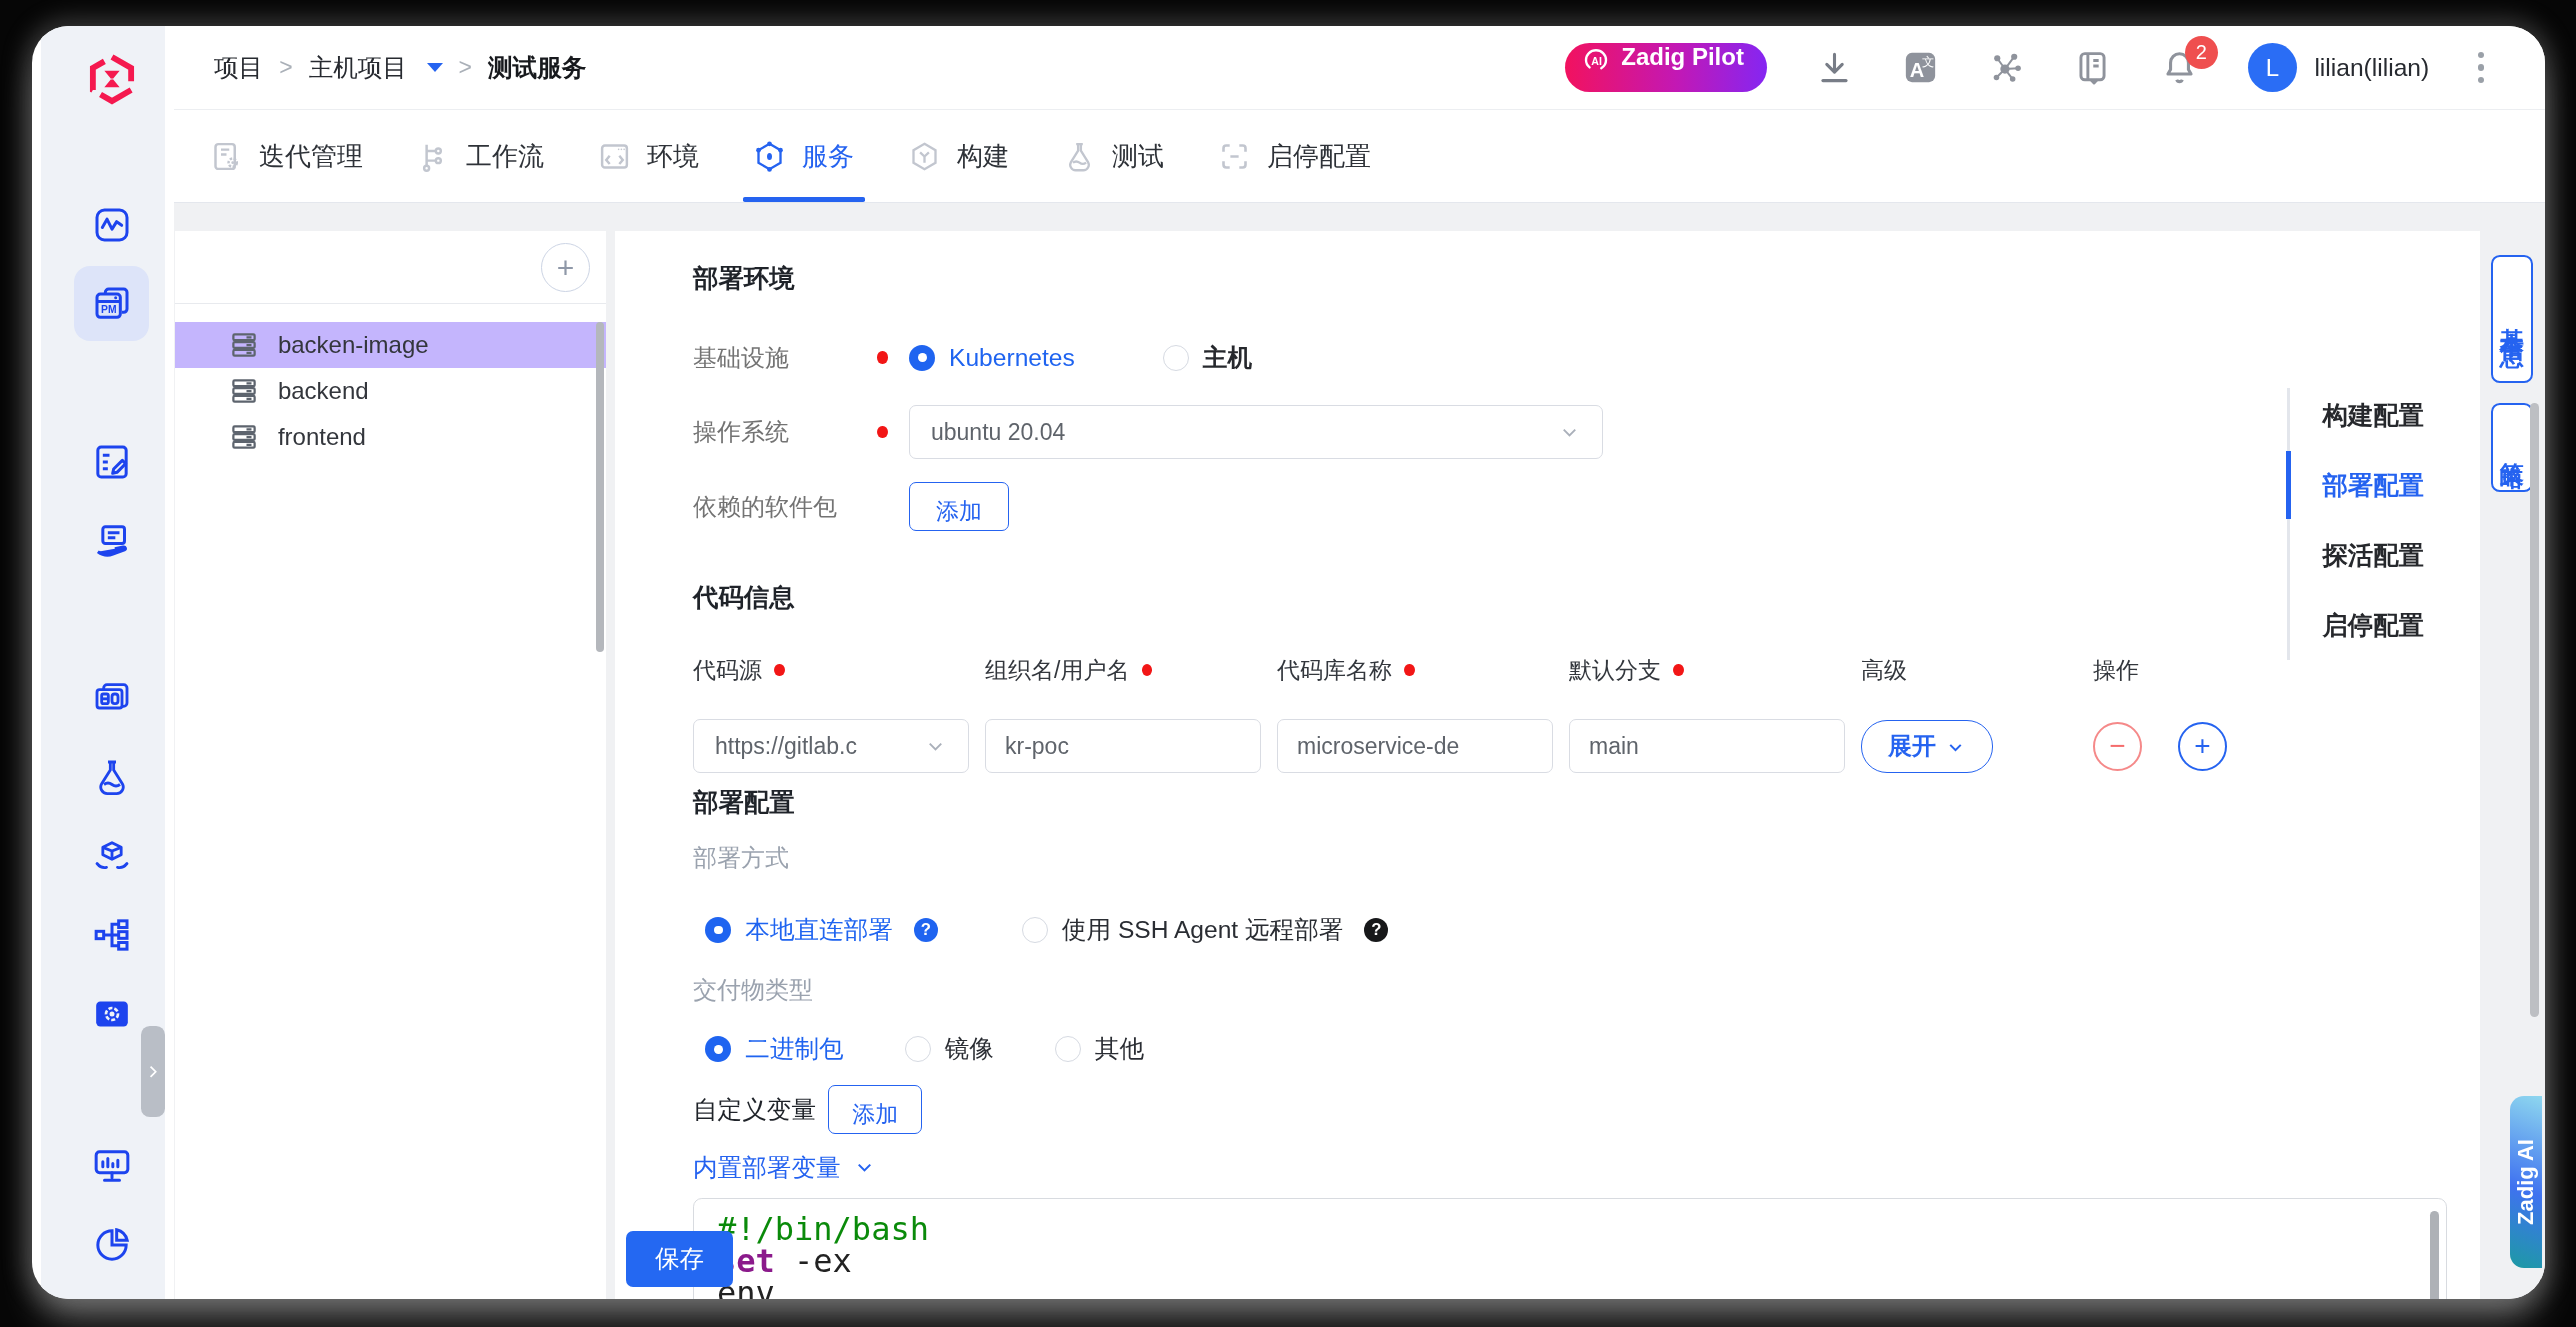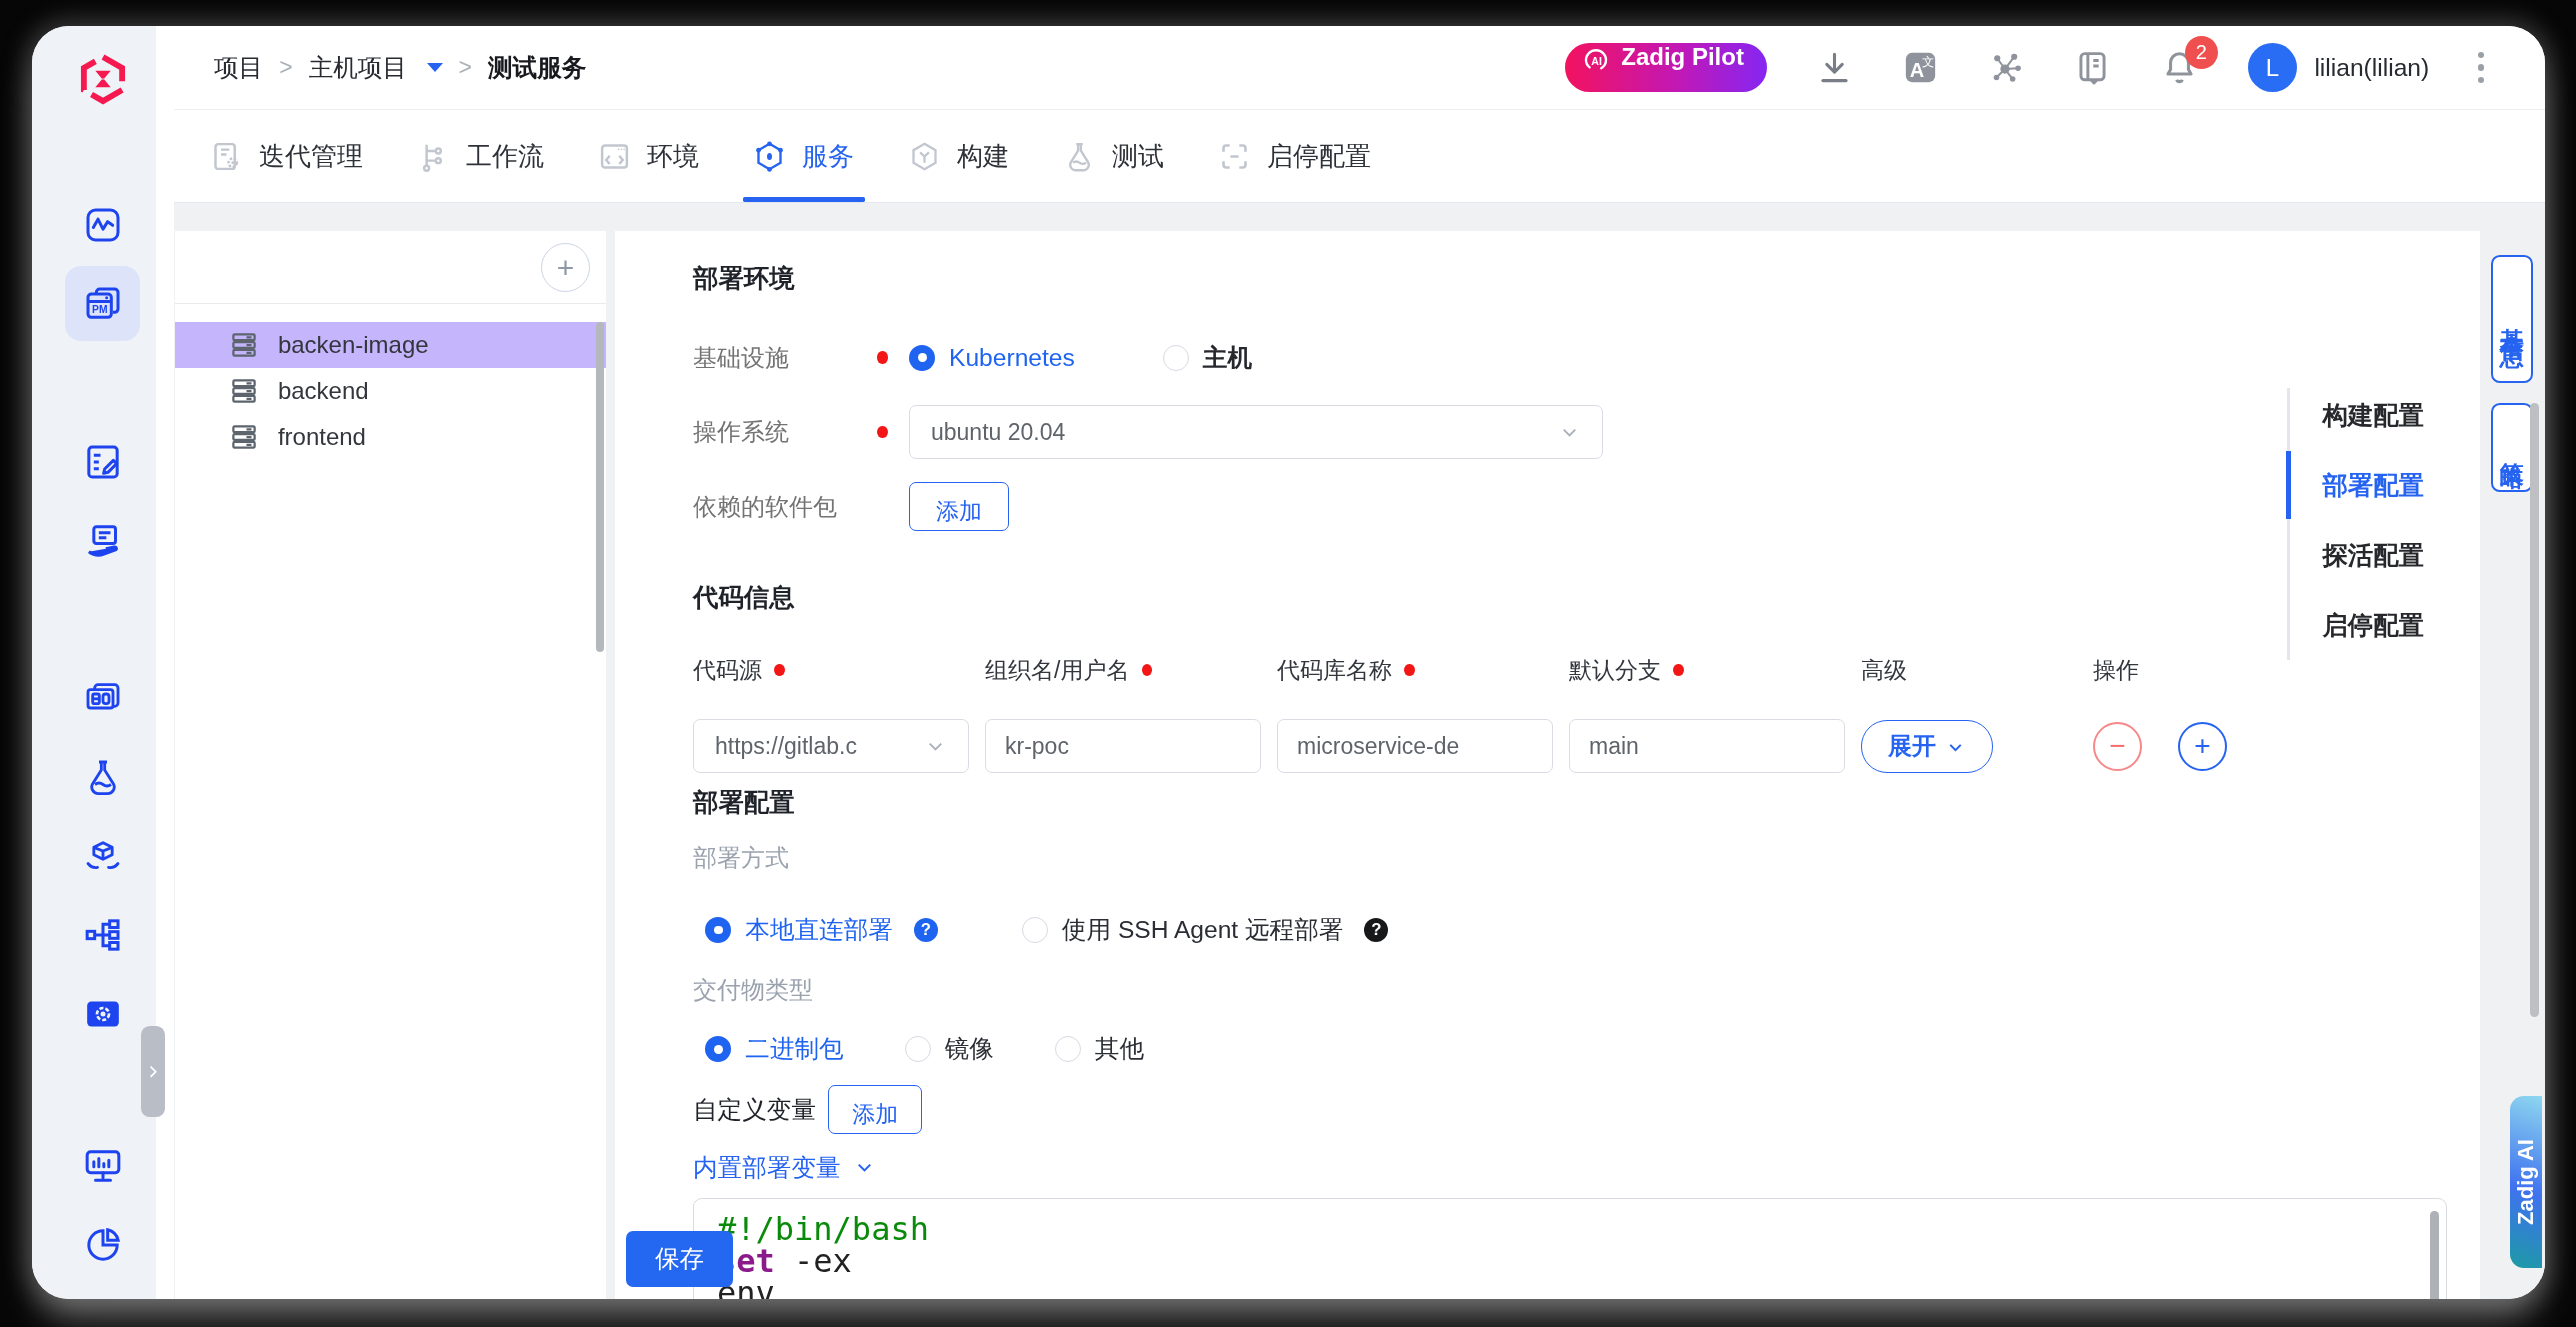--- a/index.html
+++ b/index.html
@@ -2,21 +2,21 @@
 <html style="font-size:14px"><head>
 <meta charset="utf-8">
 <style>
   * { margin:0; padding:0; box-sizing:border-box; }
   html,body { width:2576px; height:1327px; background:#060606; font-family:"Liberation Sans","DejaVu Sans",sans-serif; overflow:hidden; }
   .stage { position:relative; width:2576px; height:1327px; background:#060606; }
   .window { position:absolute; left:32px; top:26px; width:2513px; height:1273px; background:#fff; border-radius:37px; overflow:hidden;
             box-shadow:0 0 23px 7px rgba(170,170,170,.30), 0 26px 37px -7px rgba(200,200,200,.45); }
 
   
-  .rail { position:absolute; left:0; top:0; bottom:0; width:124px; background:#eff2f7; z-index:5; }
+  .rail { position:absolute; left:9px; top:0; bottom:0; width:124px; background:#eff2f7; z-index:5; }
   .logo { position:absolute; left:44px; top:26px; width:54px; height:54px; color:#f5194f; }
   .rail-ic { position:absolute; left:51px; width:40px; height:40px; color:#1d44ee; }
   .rail-ic svg, .logo svg, .ic svg { width:100%; height:100%; display:block; }
   .rail-hl { position:absolute; left:33px; width:75px; height:75px; background:#dde4f9; border-radius:16px; }
   .collapse-handle { position:absolute; left:109px; top:1000px; width:24px; height:91px; background:#b9bec6; border-radius:8.8px;
                      display:flex; align-items:center; justify-content:center; color:#fff; z-index:6; }
   .collapse-handle svg { width:17.5px; height:17.5px; }
 
   
   .maincol { position:absolute; left:142px; top:0; right:0; bottom:0; display:flex; flex-direction:column; }

